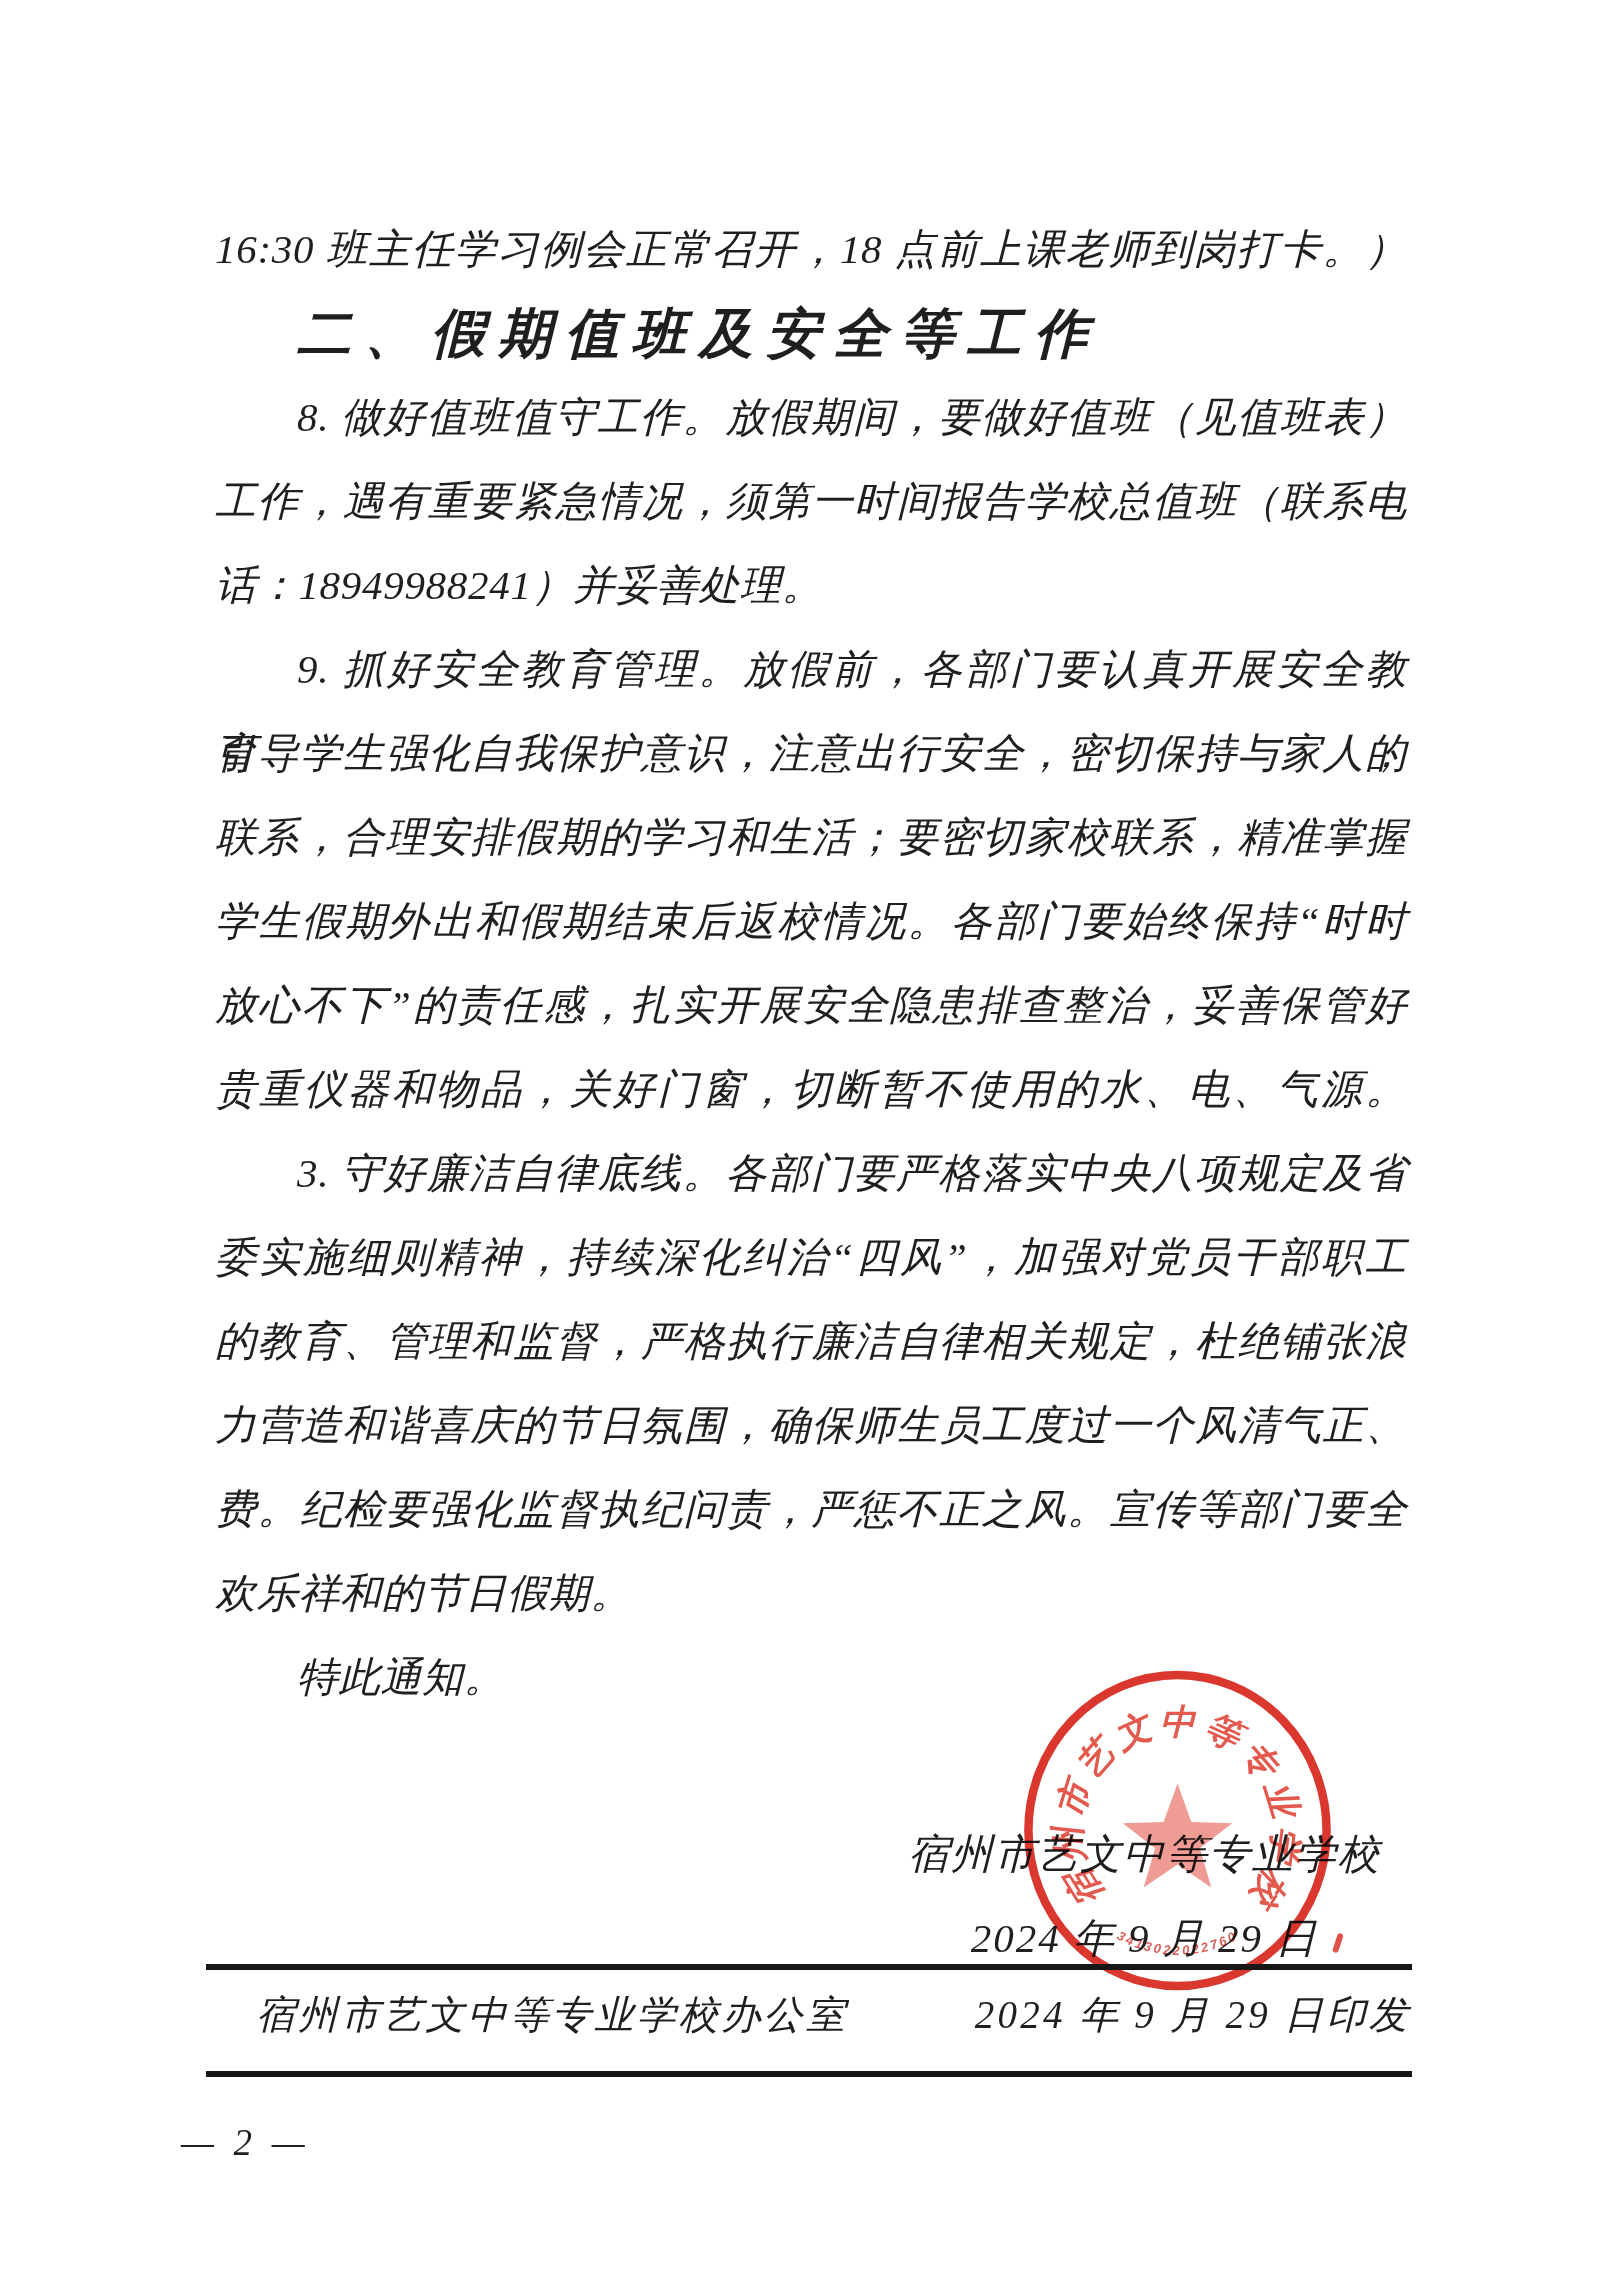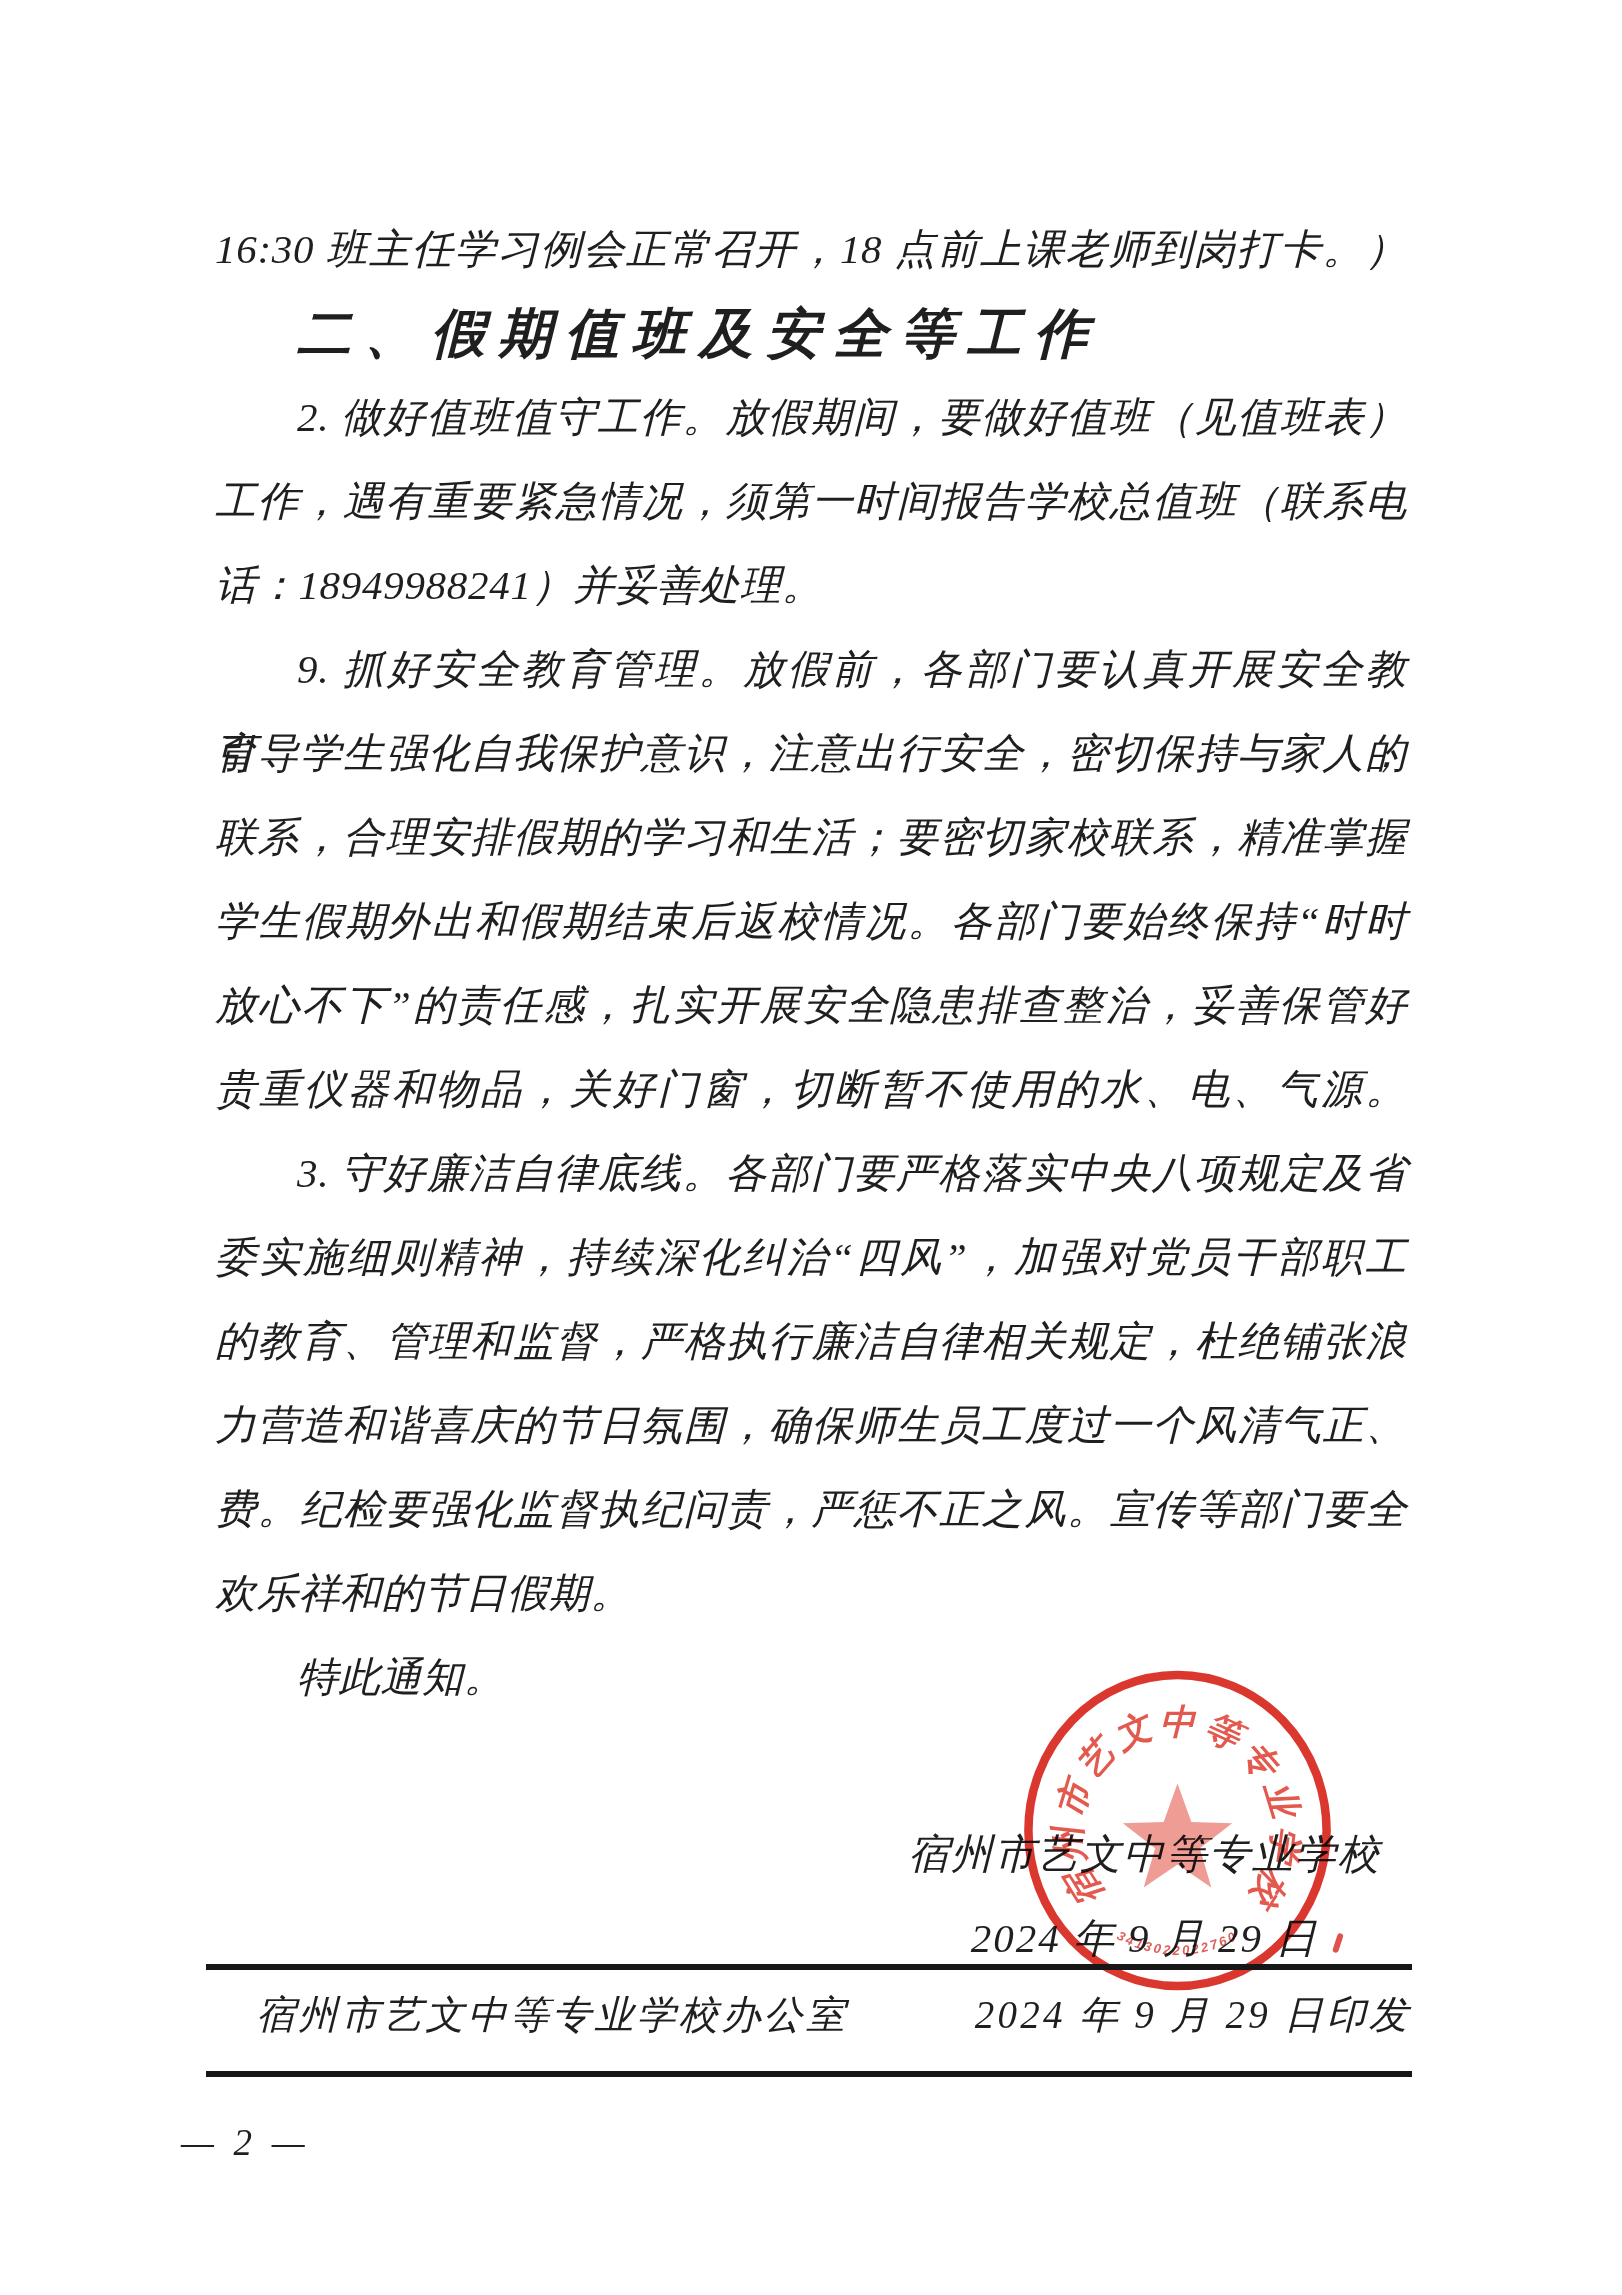--- a/index.html
+++ b/index.html
@@ -65,21 +65,21 @@
   }
 </style>
 </head>
 <body>
 
 <div class="page">
 
   <div class="content">
     <div class="line fill">16:30 班主任学习例会正常召开，18 点前上课老师到岗打卡。）</div>
     <div class="line heading indent">二、假期值班及安全等工作</div>
-    <div class="line fill indent">2. 做好值班值守工作。放假期间，要做好值班（见值班表）</div>
+    <div class="line fill indent">8. 做好值班值守工作。放假期间，要做好值班（见值班表）</div>
     <div class="line fill">工作，遇有重要紧急情况，须第一时间报告学校总值班（联系电</div>
     <div class="line">话：18949988241）并妥善处理。</div>
     <div class="line fill indent">9. 抓好安全教育管理。放假前，各部门要认真开展安全教育，</div>
     <div class="line fill">引导学生强化自我保护意识，注意出行安全，密切保持与家人的</div>
     <div class="line fill">联系，合理安排假期的学习和生活；要密切家校联系，精准掌握</div>
     <div class="line fill">学生假期外出和假期结束后返校情况。各部门要始终保持“时时</div>
     <div class="line fill">放心不下”的责任感，扎实开展安全隐患排查整治，妥善保管好</div>
     <div class="line fill">贵重仪器和物品，关好门窗，切断暂不使用的水、电、气源。</div>
     <div class="line fill indent">3. 守好廉洁自律底线。各部门要严格落实中央八项规定及省</div>
     <div class="line fill">委实施细则精神，持续深化纠治“四风”，加强对党员干部职工</div>

